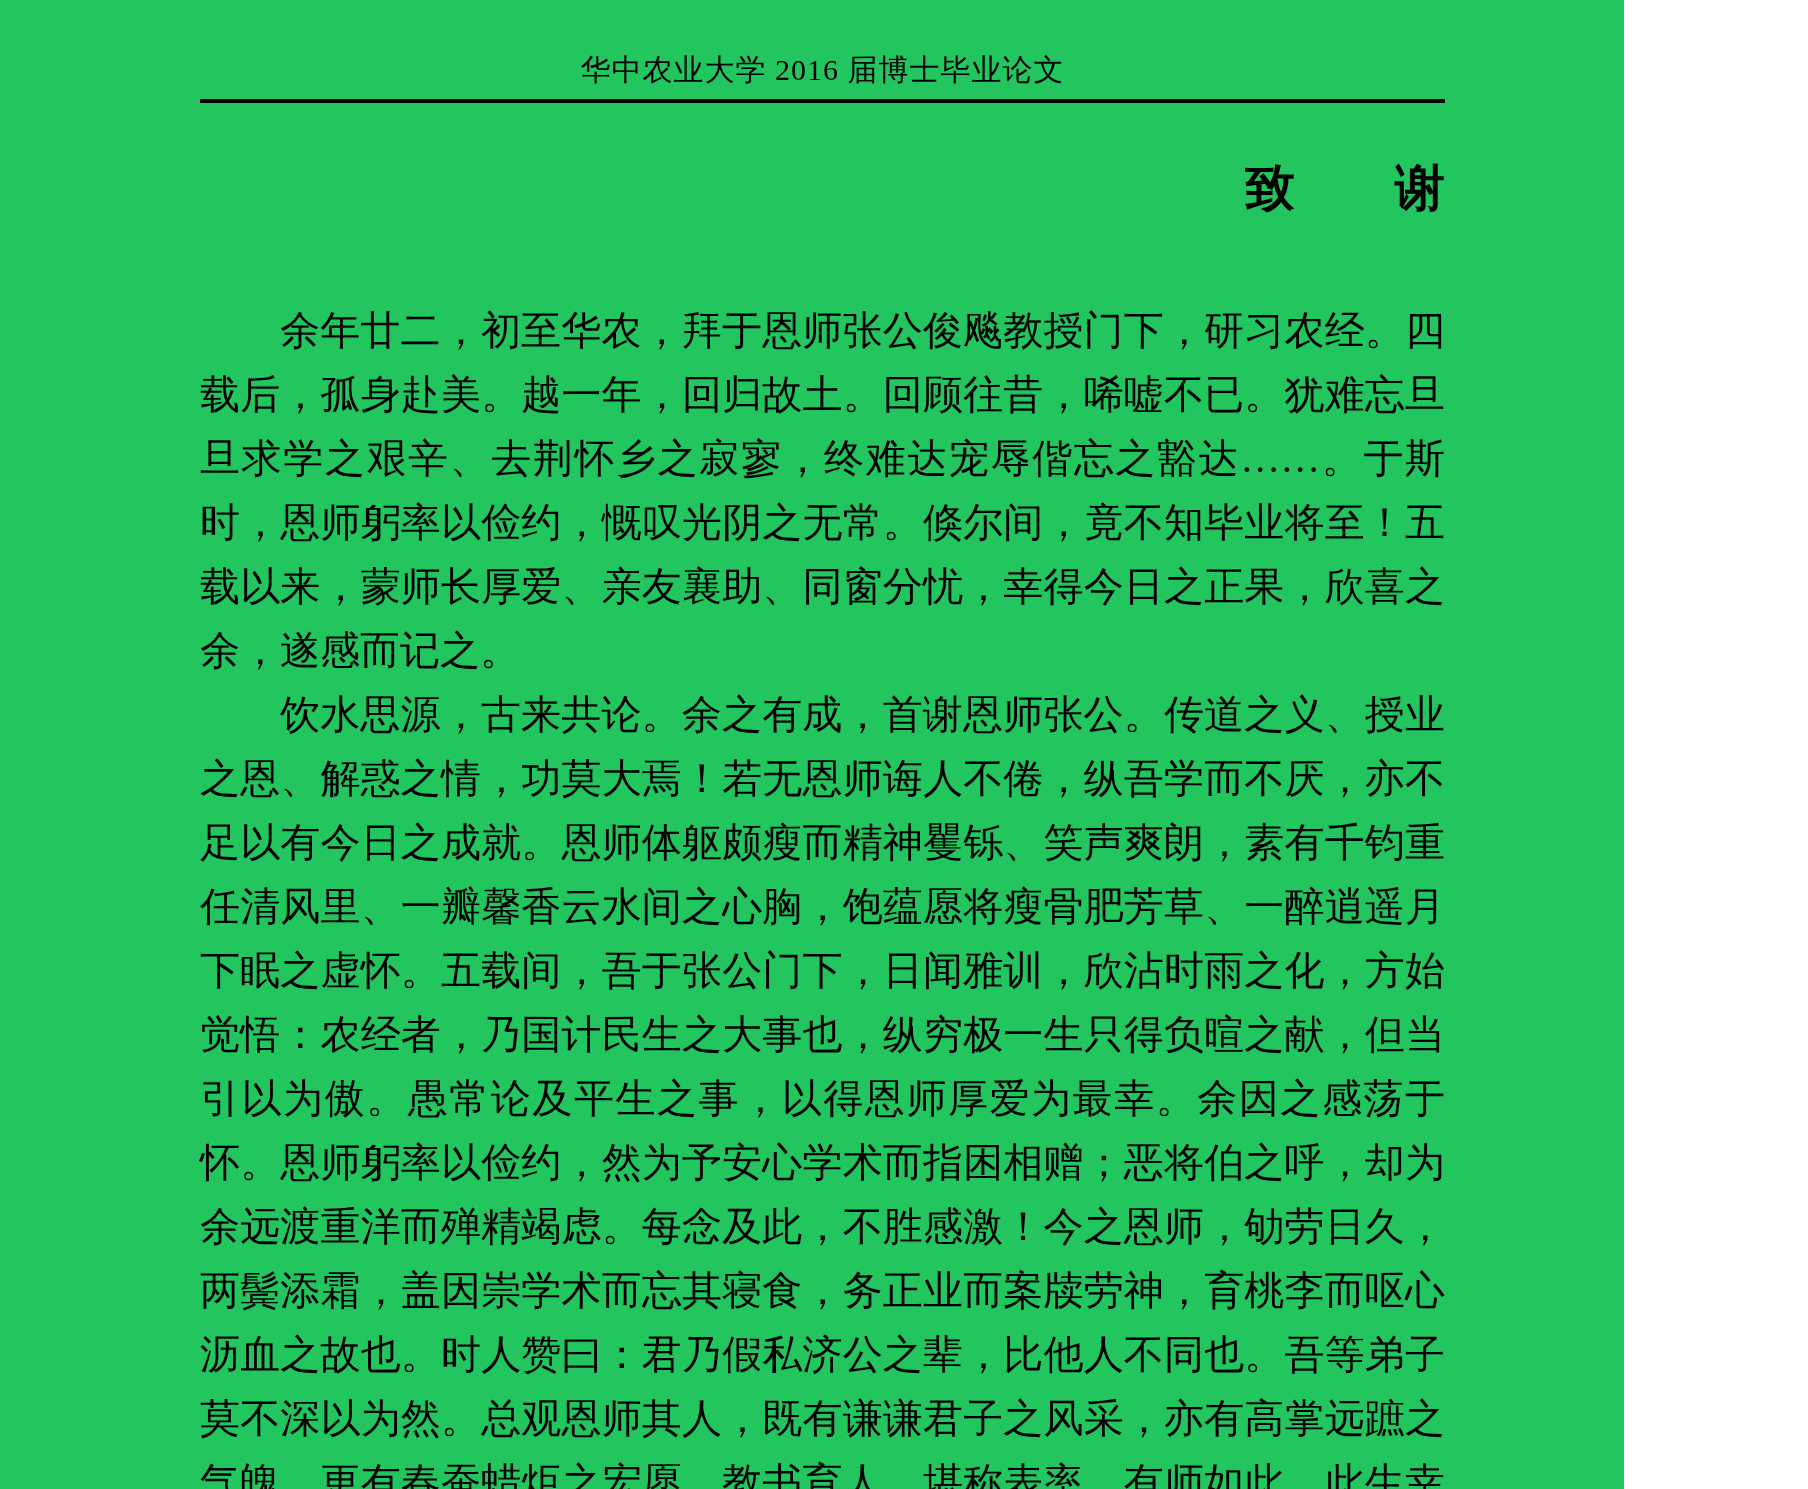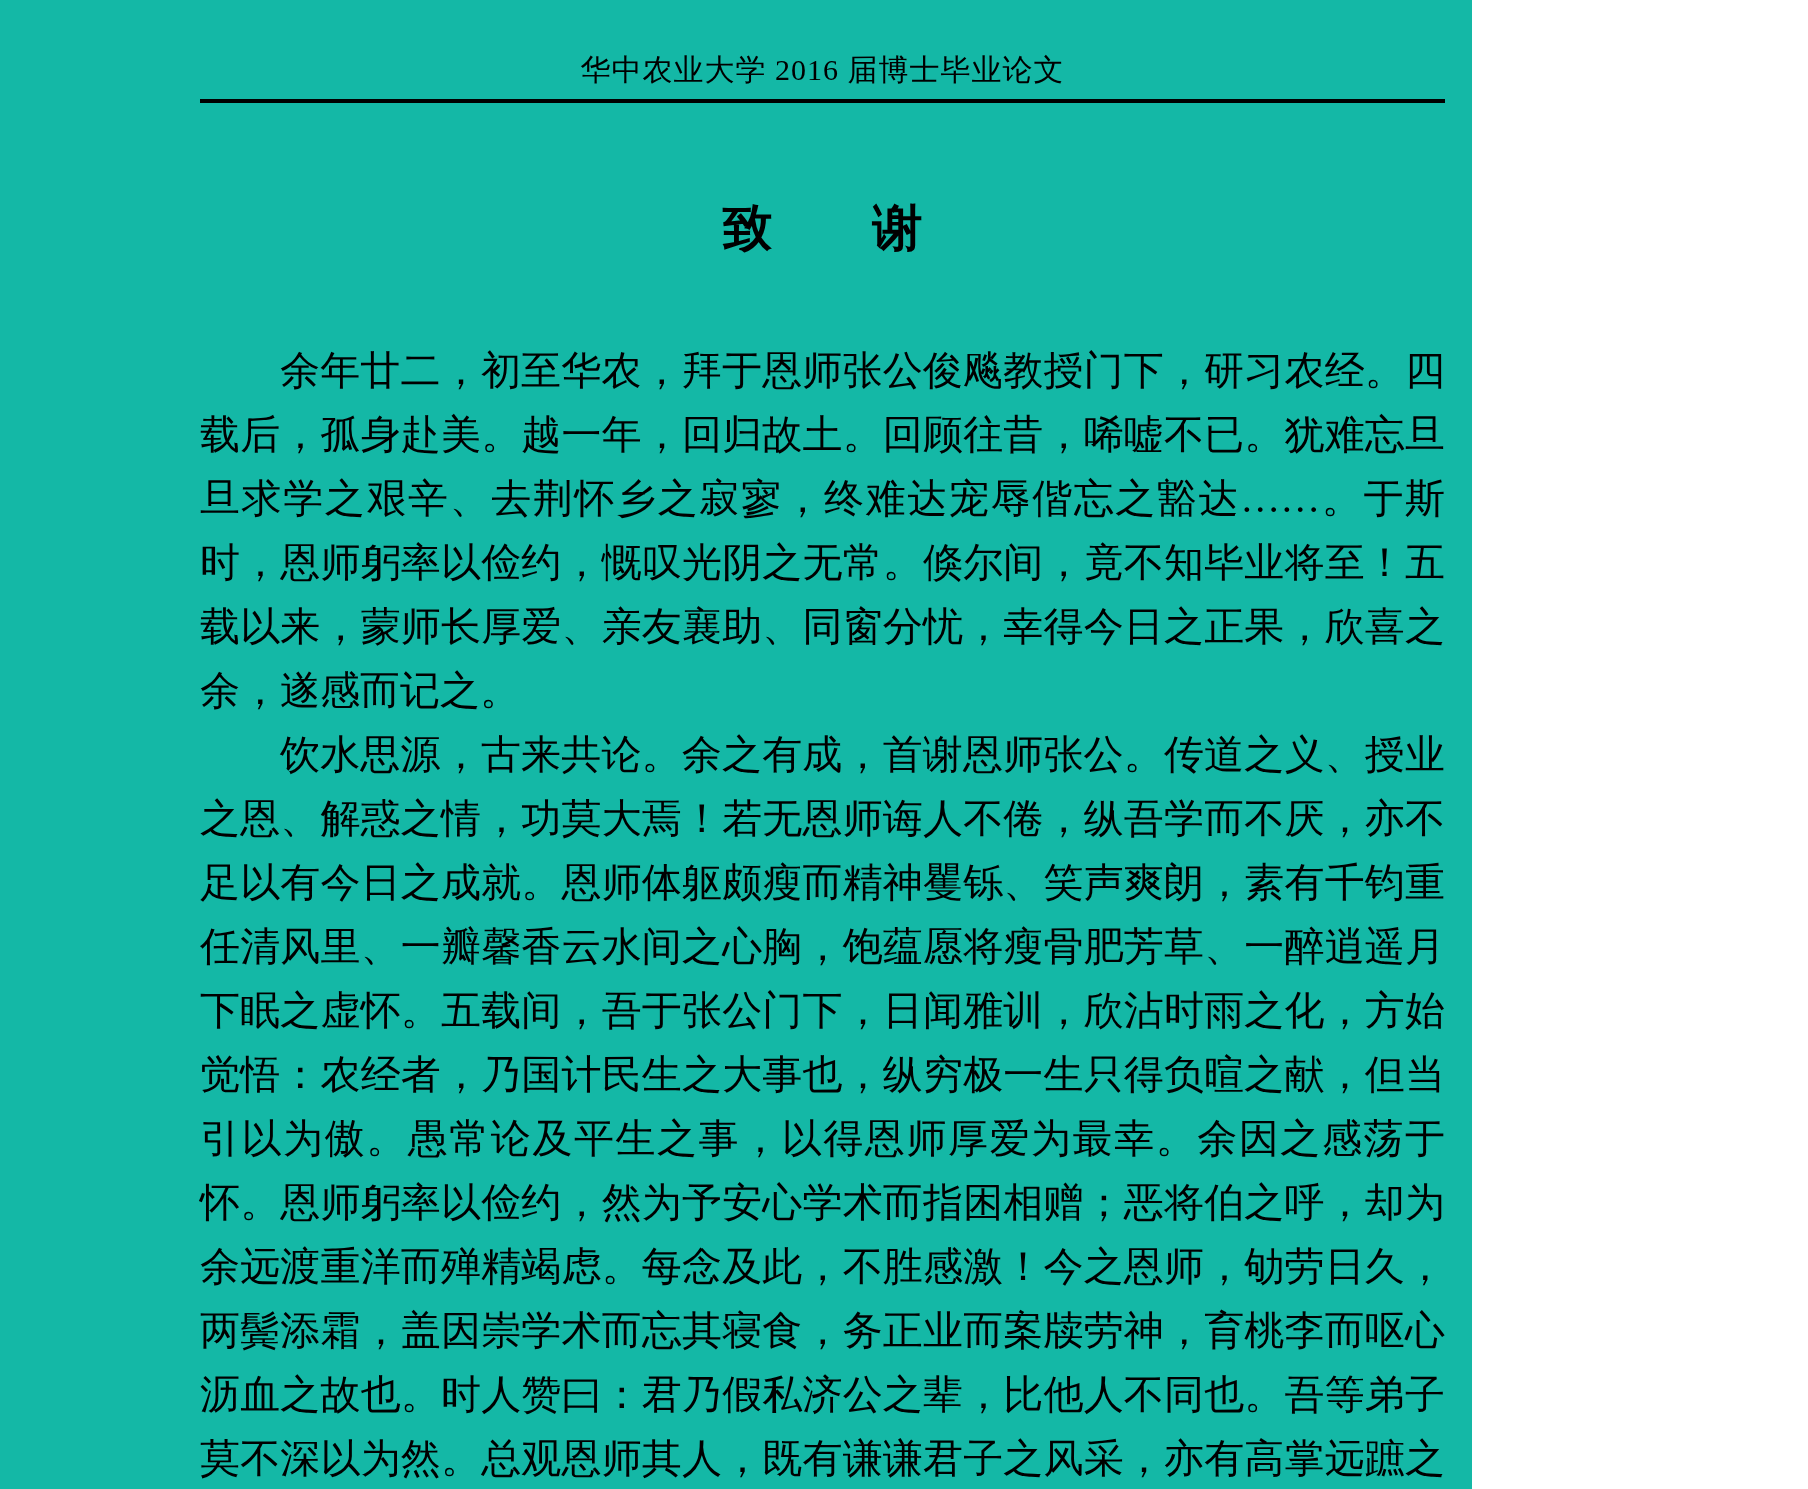--- a/index.html
+++ b/index.html
@@ -6,23 +6,23 @@
   html, body {
     width: 1808px;
     height: 1489px;
     background: #ffffff;
     font-family: "Liberation Serif", "DejaVu Serif", serif;
     color: #000000;
     overflow: hidden;
   }
   .page {
     position: relative;
-    width: 1472px;
+    width: 1624px;
     height: 1489px;
-    background: #14b8a6;
+    background: #22c55e;
   }
   .content-column {
     position: absolute;
     left: 200px;
     top: 0;
     width: 1245px;
   }
   .running-header {
     padding-top: 50px;
     text-align: center;
@@ -32,22 +32,22 @@
     color: #000000;
     white-space: nowrap;
   }
   .header-rule {
     margin-top: 9px;
     height: 0;
     border-bottom: 4px solid #000000;
     width: 100%;
   }
   .page-title {
-    margin-top: 96px;
-    text-align: center;
+    margin-top: 56px;
+    text-align: right;
     font-size: 50px;
     font-weight: bold;
     line-height: 58px;
     font-family: "Liberation Sans", "DejaVu Sans", sans-serif;
     color: #000000;
   }
   .body-text {
     margin-top: 82px;
     font-size: 40px;
     line-height: 64px;

